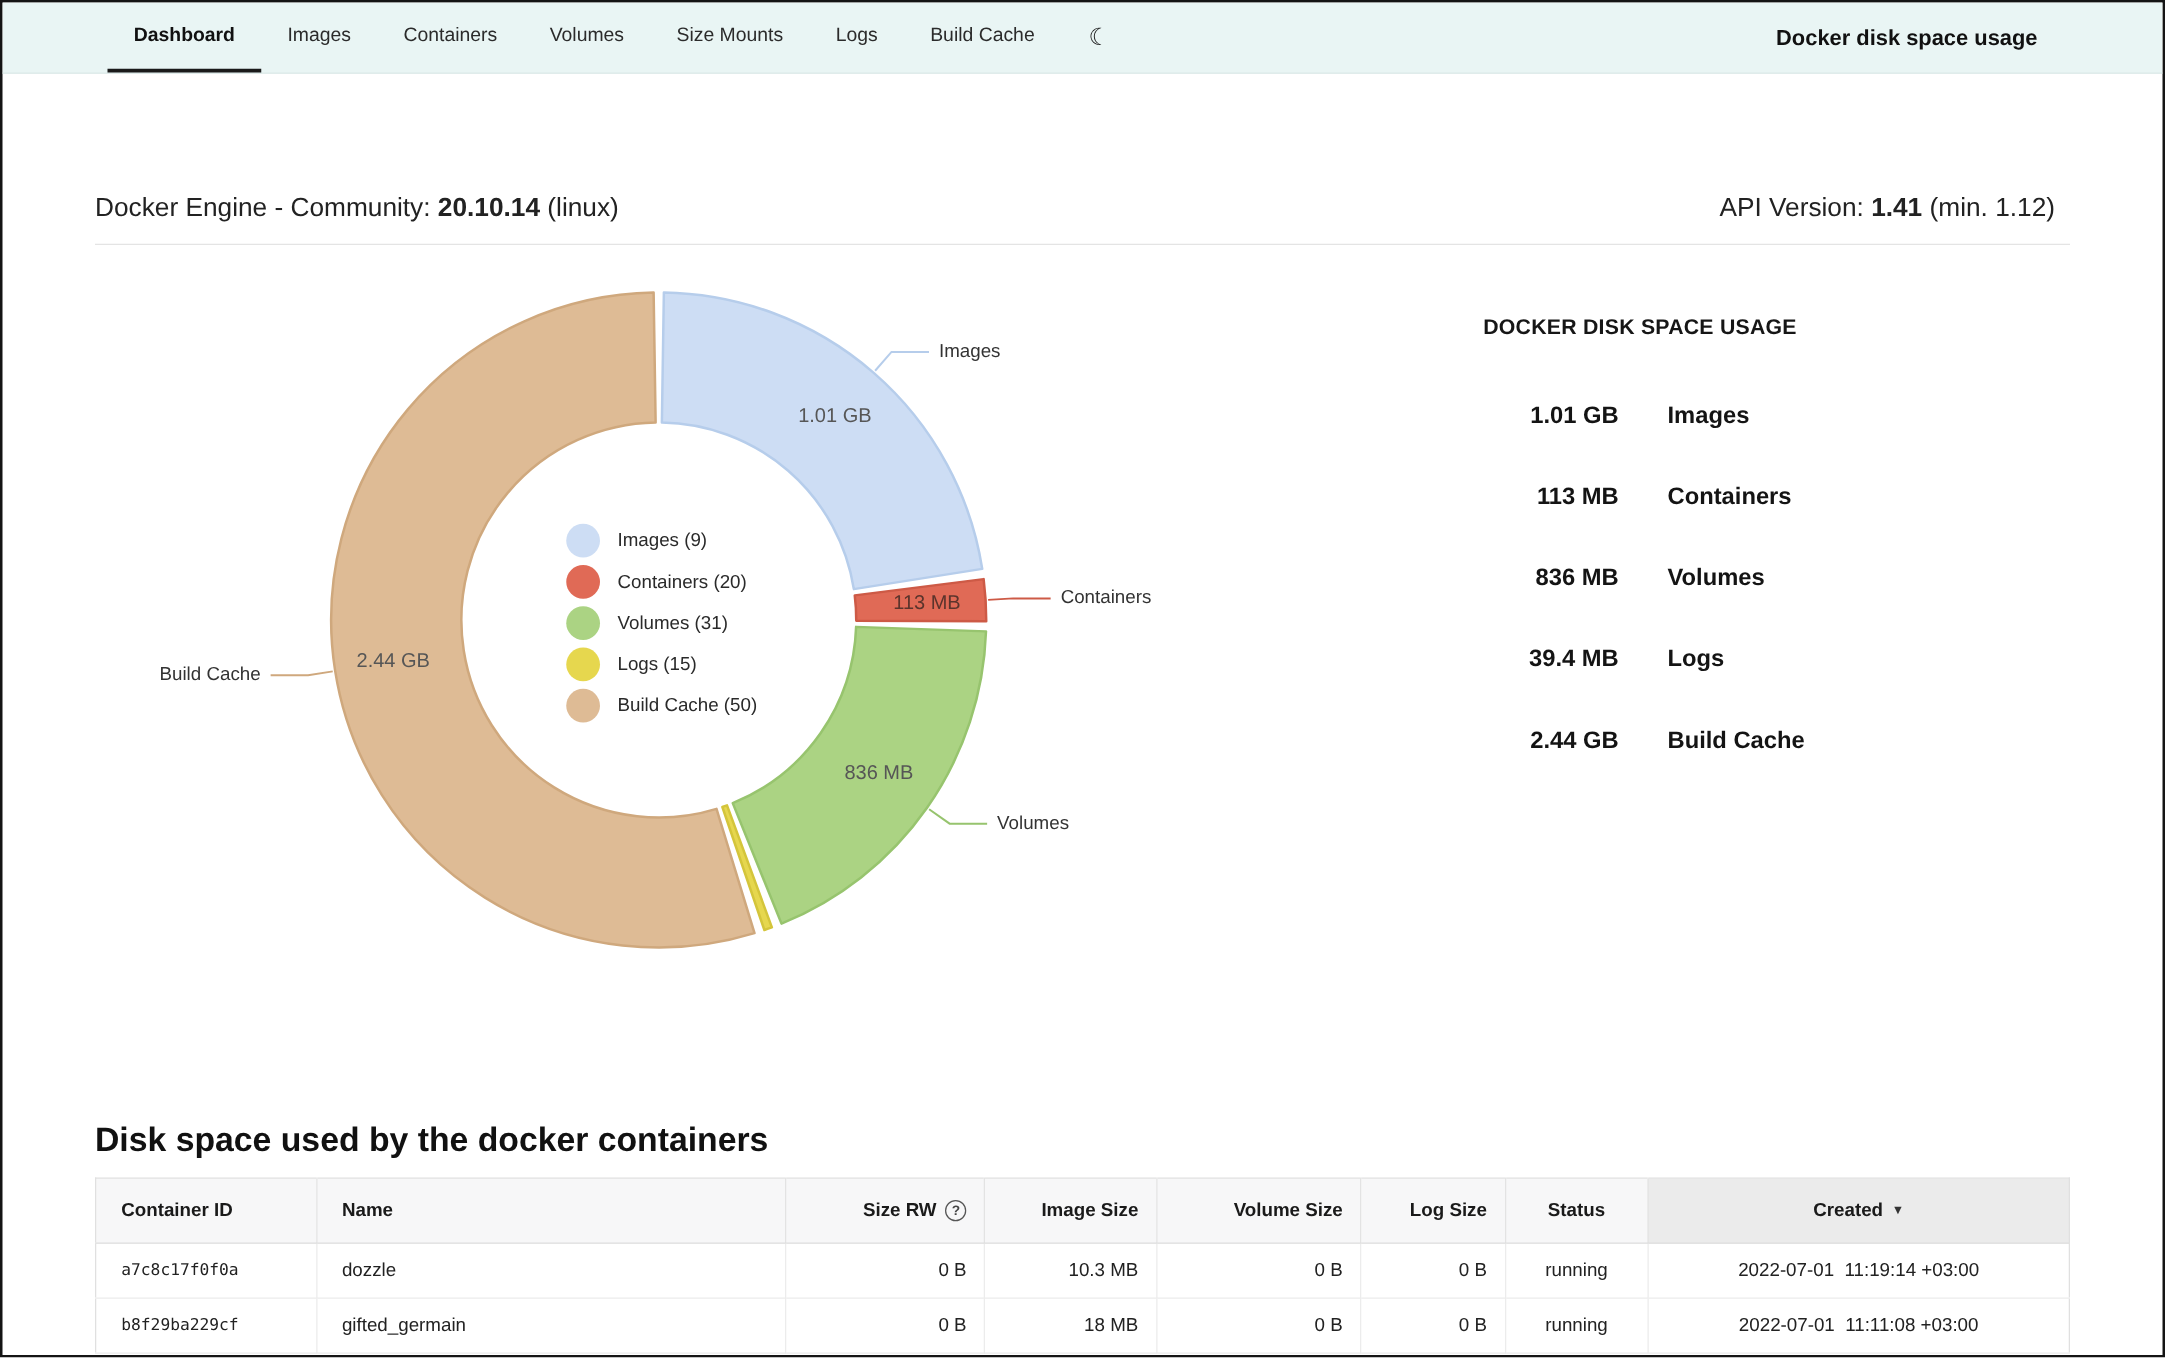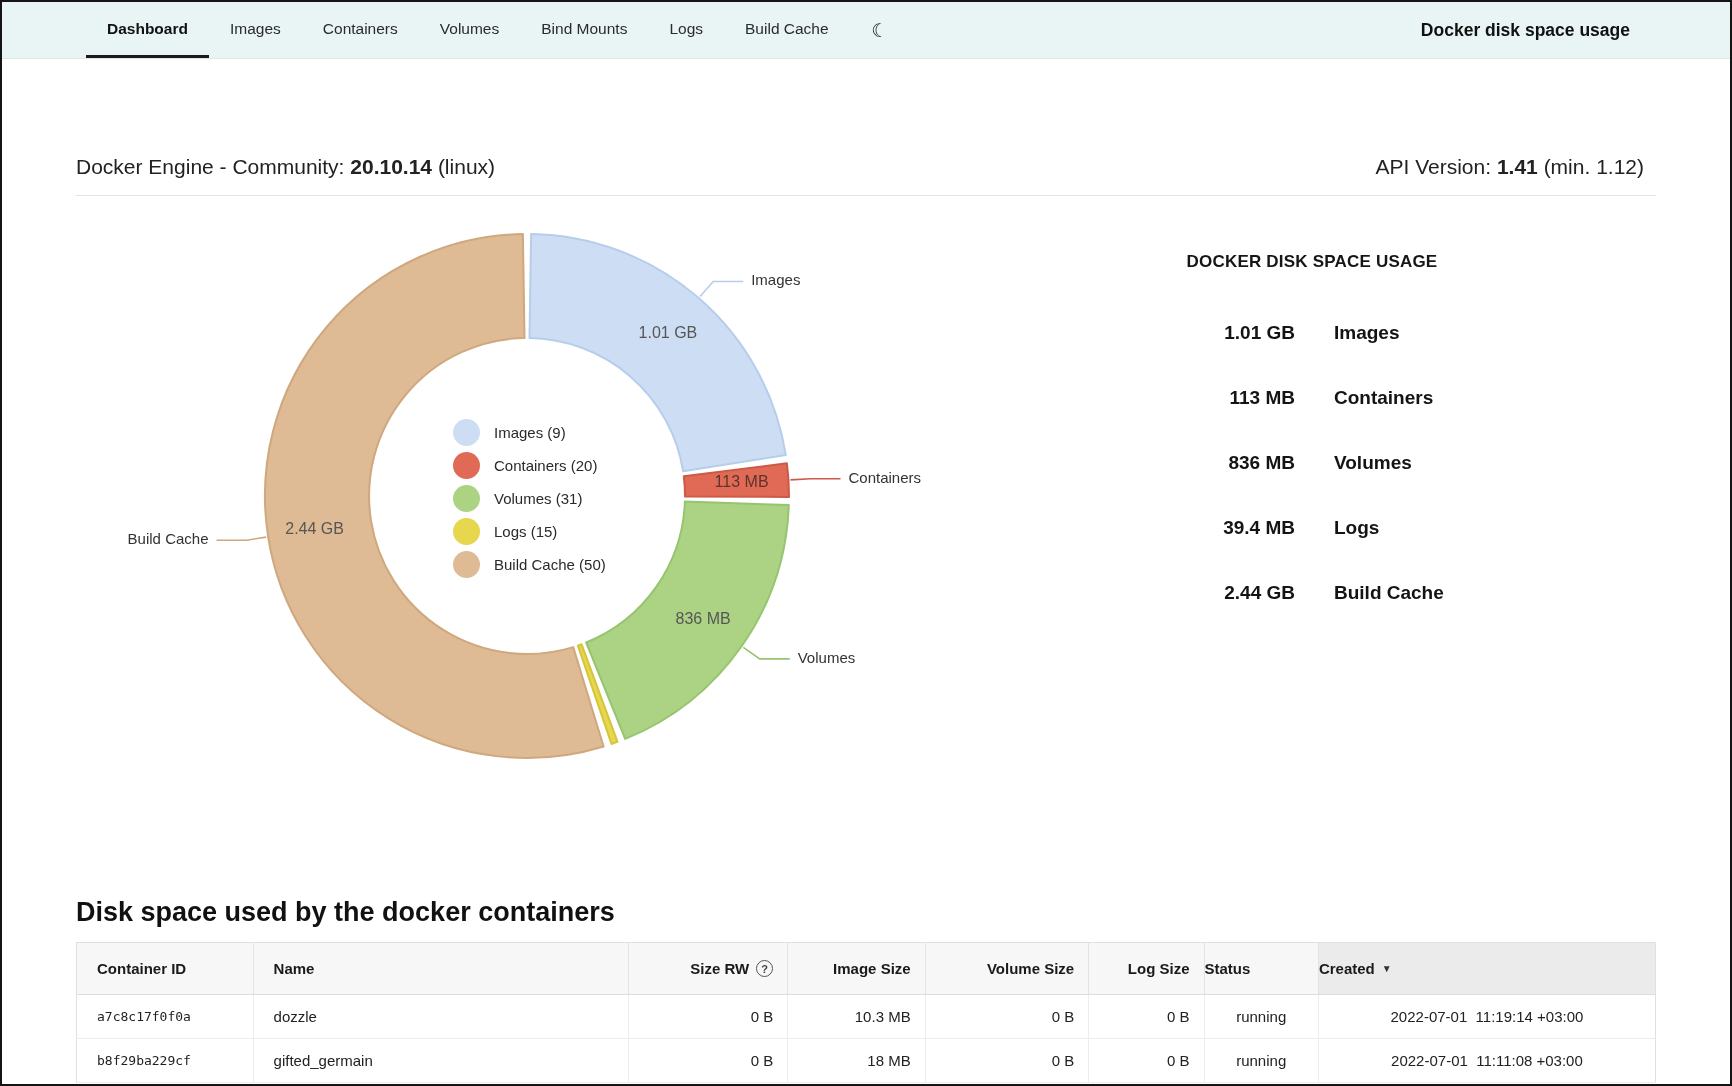--- a/index.html
+++ b/index.html
@@ -44,39 +44,39 @@
   
   .section-heading { margin:26px 0 14px; font-size:27px; font-weight:bold; color:#111; }
   table.ctable { width:100%; border-collapse:collapse; table-layout:fixed; border:1px solid #e0e0e0; font-size:15px; }
   .ctable th { height:52px; background:#f7f7f8; font-weight:bold; color:#1a1a1a; border-right:1px solid #e3e3e3; border-bottom:1px solid #ddd; cursor:pointer; }
   .ctable th:last-child { border-right:none; background:#ebebeb; }
   .ctable td { height:44px; border-right:1px solid #ececec; border-bottom:1px solid #ececec; color:#222; }
   .ctable td:last-child { border-right:none; }
   .th-inner { display:flex; align-items:center; }
   .al { text-align:left; } .al .th-inner { justify-content:flex-start; padding-left:20px; }
   .ar { text-align:right; } .ar .th-inner { justify-content:flex-end; padding-right:14px; }
-  .ac { text-align:center; } .ac .th-inner { }
+  .ac { text-align:center; } .ac .th-inner { justify-content:center; }
   td.al { padding-left:20px; } td.ar { padding-right:14px; }
   .cid { font-family:"DejaVu Sans Mono","Liberation Mono",monospace; font-size:13px; color:#222; }
   .created-cell { white-space:pre; }
   .help-icon { display:inline-flex; align-items:center; justify-content:center; width:17px; height:17px; margin-left:7px; border:1.5px solid #555; border-radius:50%; font-size:11px; font-weight:bold; color:#444; }
   .sort-icon { margin-left:7px; font-size:10px; color:#333; }
 </style>
 </head>
 <body>
 
 <div class="frame">
 
   <div class="nav">
     <div class="nav-tabs">
       <div class="nav-tab active">Dashboard</div>
       <div class="nav-tab">Images</div>
       <div class="nav-tab">Containers</div>
       <div class="nav-tab">Volumes</div>
-      <div class="nav-tab">Bind Mounts</div>
+      <div class="nav-tab">Size Mounts</div>
       <div class="nav-tab">Logs</div>
       <div class="nav-tab">Build Cache</div>
     </div>
     <div class="moon-btn">
       <span>☾</span>
     </div>
     <div class="nav-title">Docker disk space usage</div>
   </div>
 
   <div class="main">

